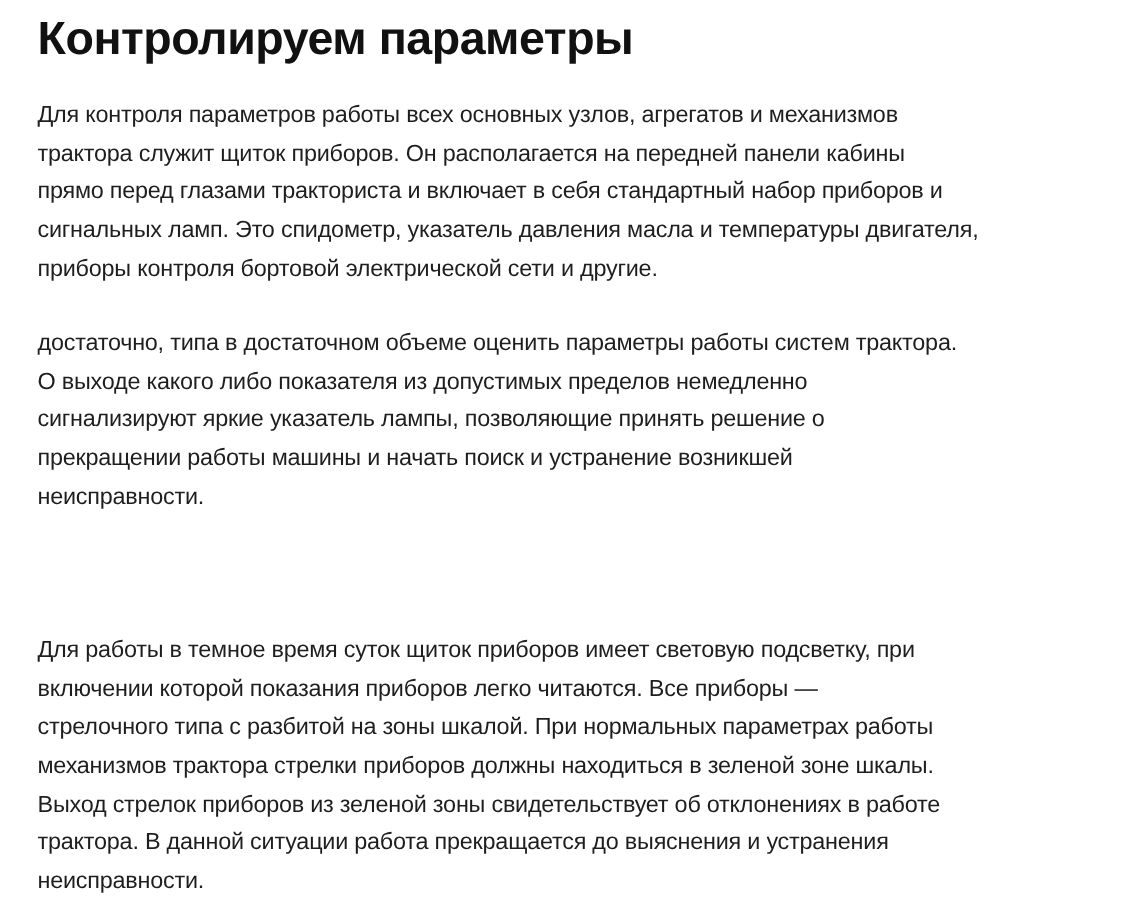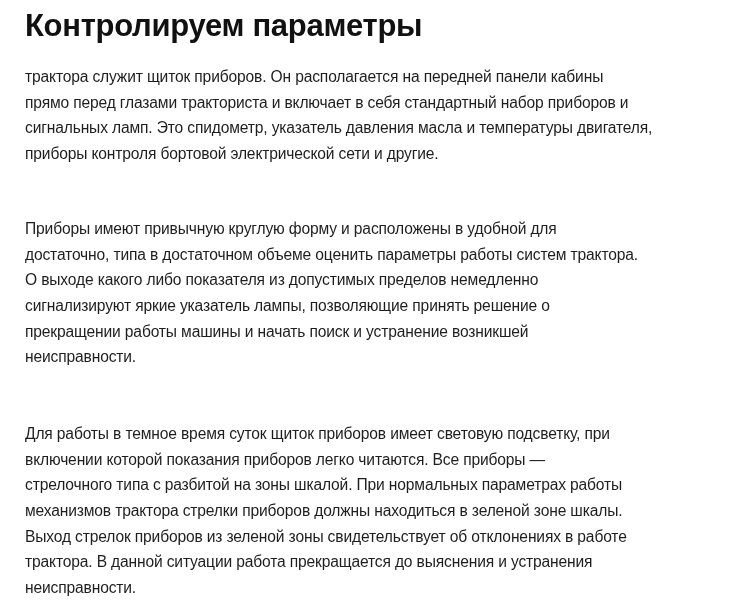--- a/index.html
+++ b/index.html
@@ -14,28 +14,28 @@
   #p2 { top:216px; }
   #p3 { top:421px; }
 </style>
 </head>
 <body>
 
 <div class="article">
   <h1>Контролируем параметры</h1>
 
   <p class="para" id="p1">
+    <span class="line">Для контроля параметров работы всех основных узлов, агрегатов и механизмов</span>
     <span class="line">трактора служит щиток приборов. Он располагается на передней панели кабины</span>
     <span class="line">прямо перед глазами тракториста и включает в себя стандартный набор приборов и</span>
     <span class="line">сигнальных ламп. Это спидометр, указатель давления масла и температуры двигателя,</span>
     <span class="line">приборы контроля бортовой электрической сети и другие.</span>
   </p>
 
   <p class="para" id="p2">
-    <span class="line">Приборы имеют привычную круглую форму и расположены в удобной для</span>
     <span class="line">достаточно, типа в достаточном объеме оценить параметры работы систем трактора.</span>
     <span class="line">О выходе какого либо показателя из допустимых пределов немедленно</span>
     <span class="line">сигнализируют яркие указатель лампы, позволяющие принять решение о</span>
     <span class="line">прекращении работы машины и начать поиск и устранение возникшей</span>
     <span class="line">неисправности.</span>
   </p>
 
   <p class="para" id="p3">
     <span class="line">Для работы в темное время суток щиток приборов имеет световую подсветку, при</span>
     <span class="line">включении которой показания приборов легко читаются. Все приборы —</span>

